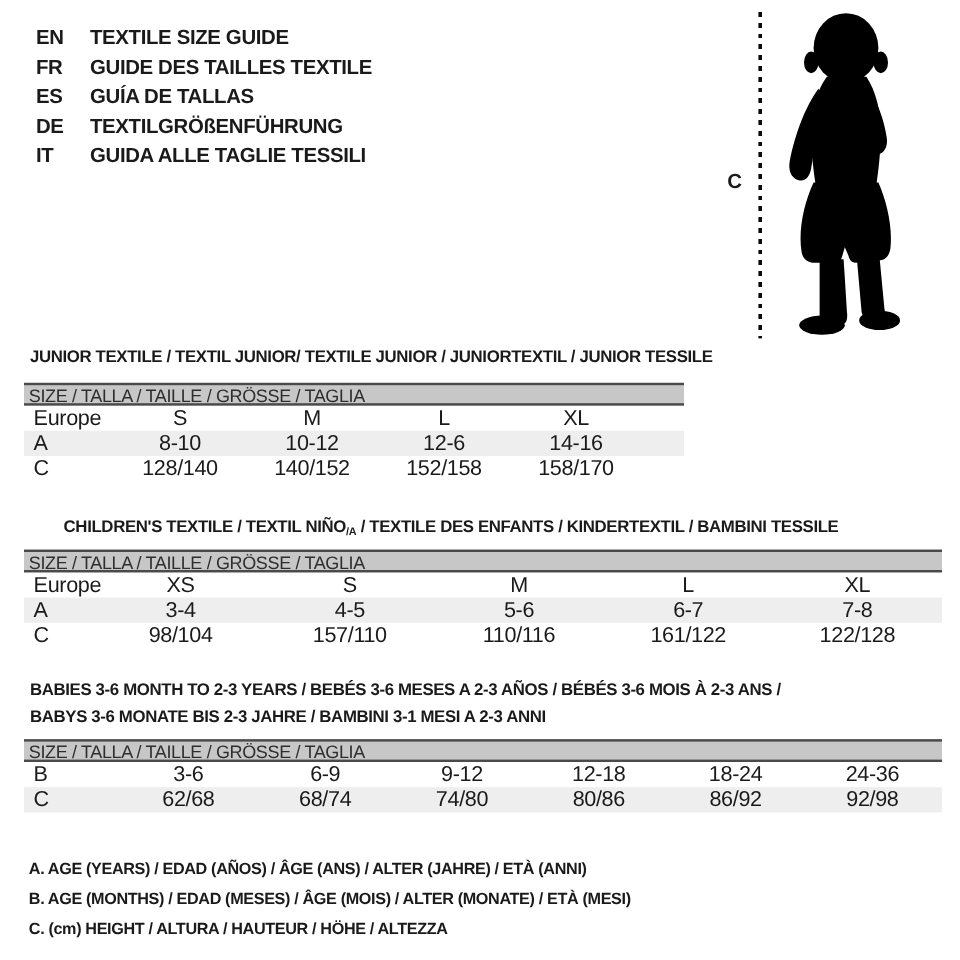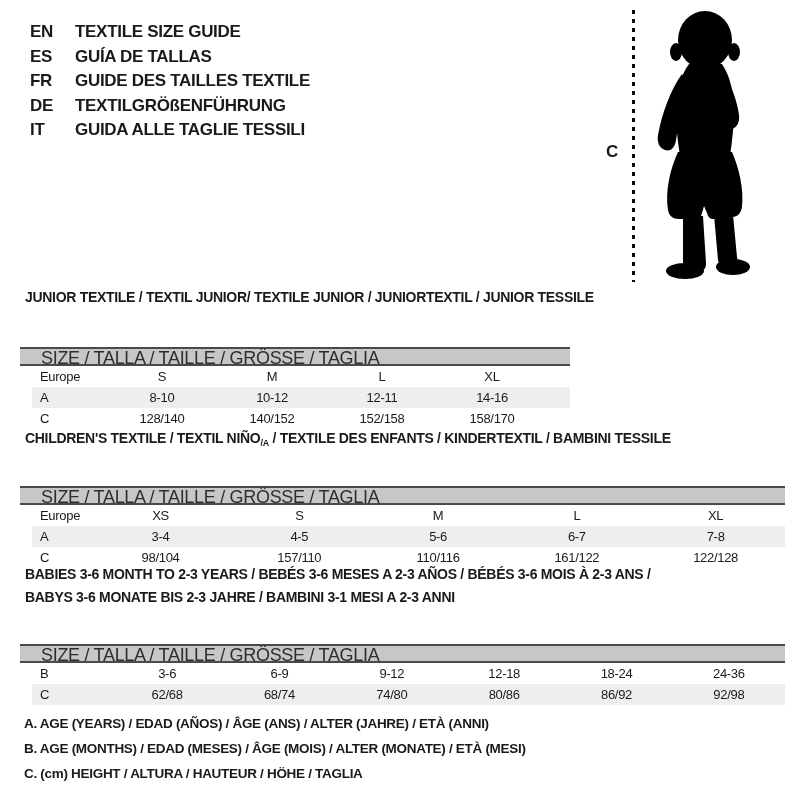--- a/index.html
+++ b/index.html
@@ -52,42 +52,40 @@
   .tbl-t2 { top: 458px; width: 765px; }
   .tbl-t3 { top: 616px; width: 765px; }
   .tbl-title {
     position: absolute;
     left: 25px;
     font-weight: bold;
     font-size: 14px;
     white-space: nowrap;
   }
   .title-t1 { top: 289px; }
-  .title-t2 { top: 430px; }
+  .title-t2 { top: 430px; margin-left: 28px; }
   .title-t3 { top: 563px; line-height: 23px; }
   .sub-mark { font-size: 9px; vertical-align: -3px; letter-spacing: -0.2px; }
 
   .size-bar {
     height: 19px;
     line-height: 19px;
     background: #c7c7c7;
     border-top: 2px solid #4a4a4a;
     border-bottom: 2px solid #4a4a4a;
-    padding-left: 21px;
-    font-size: 18px;
+    padding-left: 4px;
+    font-size: 15px;
     color: #2e2e2e;
     white-space: nowrap;
-    margin-top: 28px;
   }
   .row {
     display: flex;
     height: 21px;
     line-height: 21px;
-    font-size: 13px;
-    margin-left: 12px;
+    font-size: 18px;
   }
   .row.alt { background: #eeeeee; }
   .cell-label { padding-left: 8px; text-align: left; }
   .cell { text-align: center; }
   .tbl-t1 .cell-label { width: 75px; }
   .tbl-t1 .cell { width: 110px; }
   .tbl-t2 .cell-label { width: 60px; }
   .tbl-t2 .cell { width: 141px; }
   .tbl-t3 .cell-label { width: 80px; }
   .tbl-t3 .cell { width: 114px; }
@@ -103,22 +101,22 @@
     white-space: nowrap;
   }
 </style>
 </head>
 <body>
 
 <div class="page">
 
   <div class="langs">
     <div class="lang-row"><span class="lang-code">EN</span><span>TEXTILE SIZE GUIDE</span></div>
+    <div class="lang-row"><span class="lang-code">FR</span><span>GUIDE DES TAILLES TEXTILE</span></div>
     <div class="lang-row"><span class="lang-code">ES</span><span>GUÍA DE TALLAS</span></div>
-    <div class="lang-row"><span class="lang-code">FR</span><span>GUIDE DES TAILLES TEXTILE</span></div>
     <div class="lang-row"><span class="lang-code">DE</span><span>TEXTILGRÖßENFÜHRUNG</span></div>
     <div class="lang-row"><span class="lang-code">IT</span><span>GUIDA ALLE TAGLIE TESSILI</span></div>
   </div>
 
   <div class="fig-label">C</div>
   <div class="fig-line"></div>
 
   <svg class="fig-svg" width="112" height="270" viewBox="0 0 112 270" aria-hidden="true">
     <g fill="#000000">
       <ellipse cx="60" cy="30" rx="27" ry="29"></ellipse>
@@ -142,21 +140,21 @@
       <span class="cell-label">Europe</span>
       <span class="cell">S</span>
       <span class="cell">M</span>
       <span class="cell">L</span>
       <span class="cell">XL</span>
     </div>
     <div class="row alt">
       <span class="cell-label">A</span>
       <span class="cell">8-10</span>
       <span class="cell">10-12</span>
-      <span class="cell">12-11</span>
+      <span class="cell">12-6</span>
       <span class="cell">14-16</span>
     </div>
     <div class="row">
       <span class="cell-label">C</span>
       <span class="cell">128/140</span>
       <span class="cell">140/152</span>
       <span class="cell">152/158</span>
       <span class="cell">158/170</span>
     </div>
   </div>
@@ -212,16 +210,16 @@
       <span class="cell">74/80</span>
       <span class="cell">80/86</span>
       <span class="cell">86/92</span>
       <span class="cell">92/98</span>
     </div>
   </div>
 
   <div class="footnotes">
     <div>A. AGE (YEARS) / EDAD (AÑOS) / ÂGE (ANS) / ALTER (JAHRE) / ETÀ (ANNI)</div>
     <div>B. AGE (MONTHS) / EDAD (MESES) / ÂGE (MOIS) / ALTER (MONATE) / ETÀ (MESI)</div>
-    <div>C. (cm) HEIGHT / ALTURA / HAUTEUR / HÖHE / TAGLIA</div>
+    <div>C. (cm) HEIGHT / ALTURA / HAUTEUR / HÖHE / ALTEZZA</div>
   </div>
 
 </div>
 
 </body></html>

